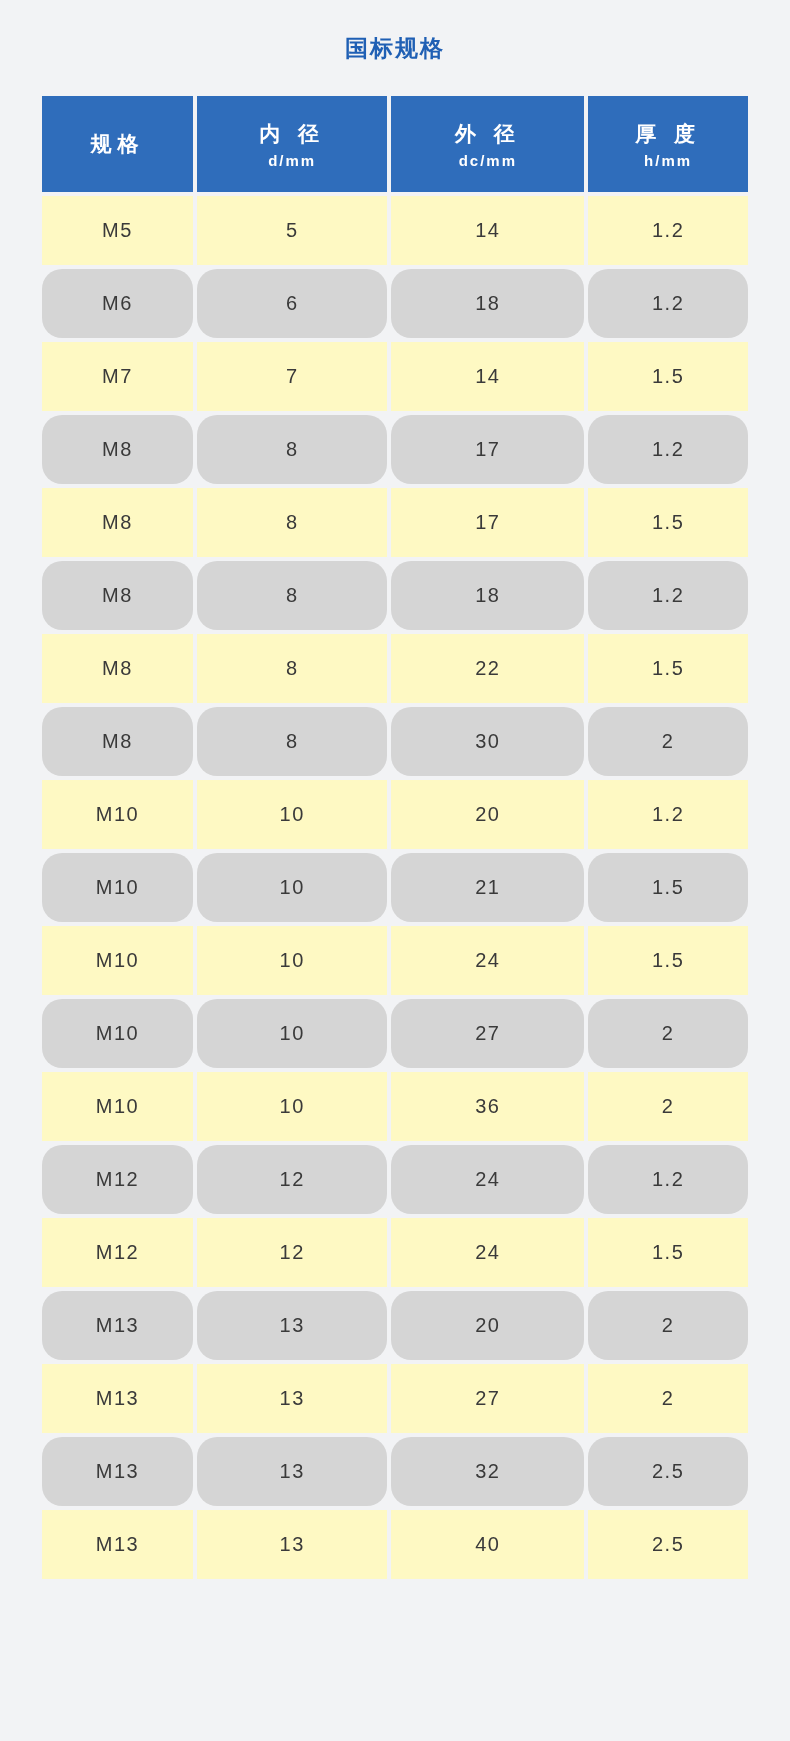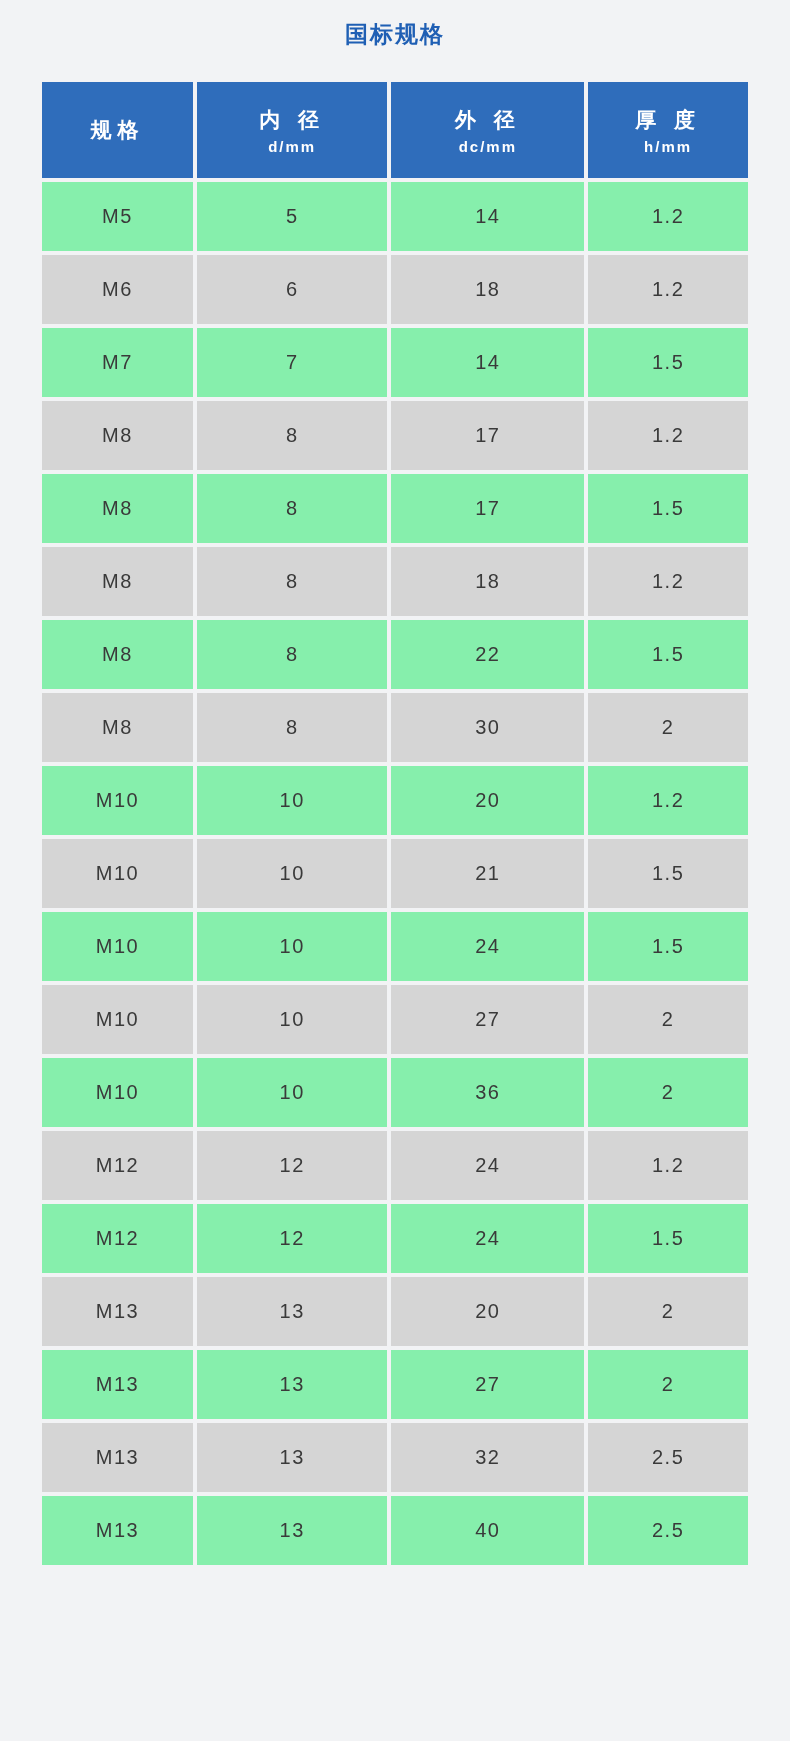--- a/index.html
+++ b/index.html
@@ -17,21 +17,21 @@
     width: 790px;
     box-sizing: border-box;
     padding: 0 38px;
   }
   .title {
     text-align: center;
     color: #1f5fb4;
     font-size: 23px;
     font-weight: bold;
     letter-spacing: 2px;
-    padding-top: 19px;
+    padding-top: 33px;
     padding-bottom: 28px;
   }
   table.spec-table {
     width: 714px;
     border-collapse: separate;
     border-spacing: 4px 4px;
     margin: 0 auto;
     table-layout: fixed;
   }
   table.spec-table th {
@@ -59,24 +59,25 @@
   table.spec-table td {
     height: 69px;
     text-align: center;
     vertical-align: middle;
     font-size: 20px;
     color: #3a3a3a;
     padding: 0;
     letter-spacing: 1.5px;
   }
   tr.row-odd td {
-    background: #86efac;
+    background: #fef9c3;
   }
   tr.row-even td {
     background: #d5d5d5;
+    border-radius: 20px;
   }
   col.c1 { width: 137px; }
   col.c2 { width: 173px; }
   col.c3 { width: 175px; }
   col.c4 { width: 145px; }
 </style>
 </head>
 <body>
 
 <div class="page">

